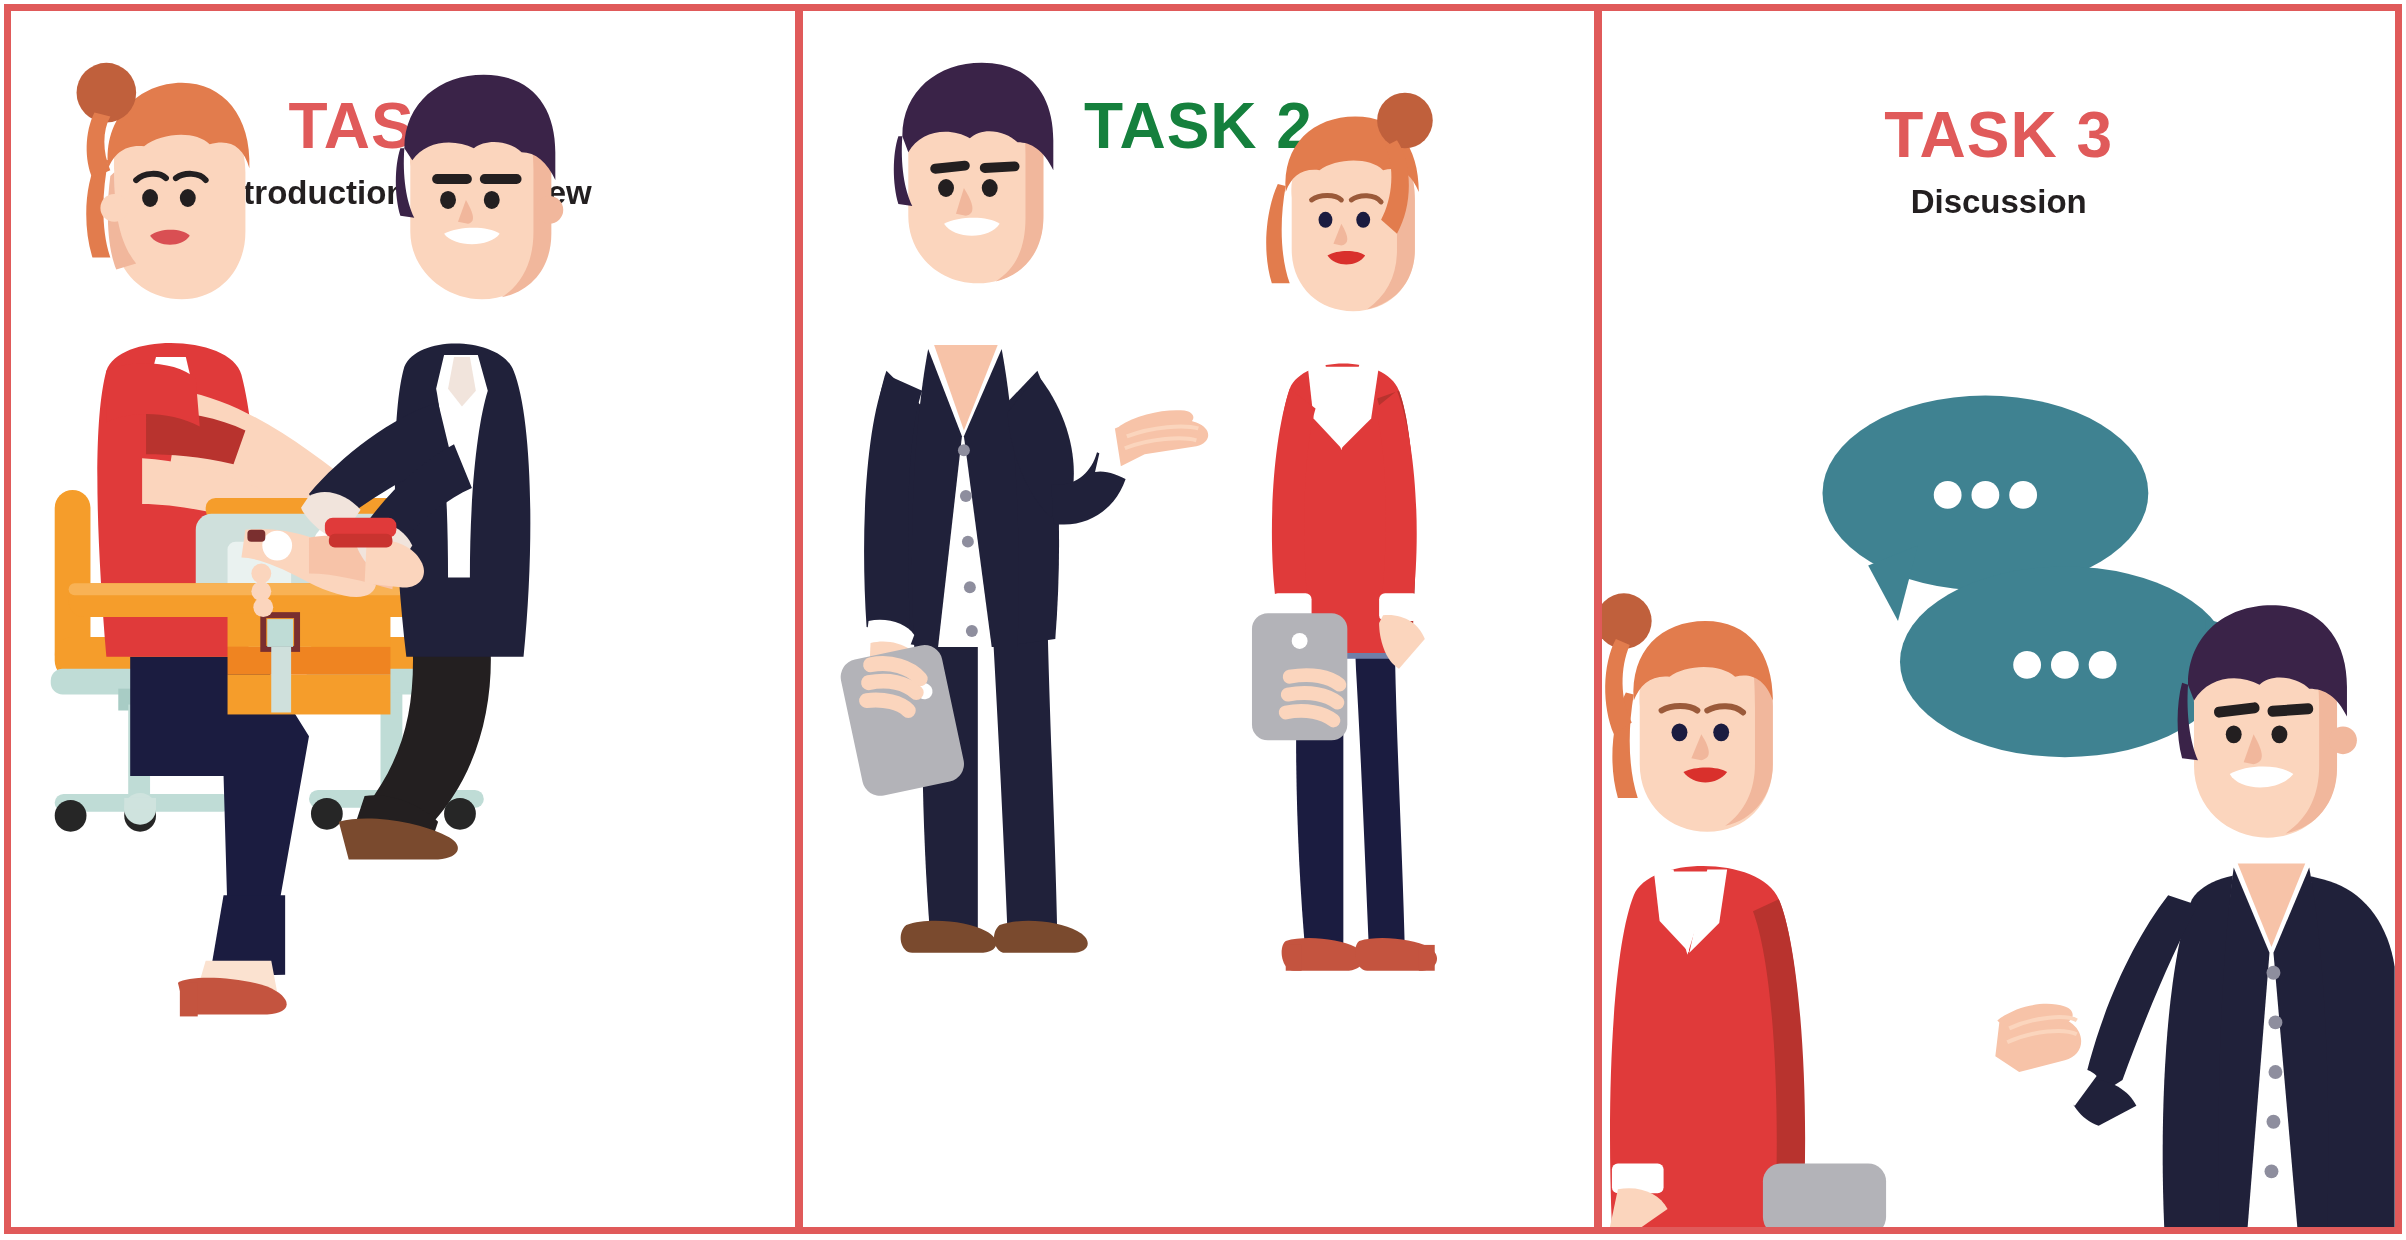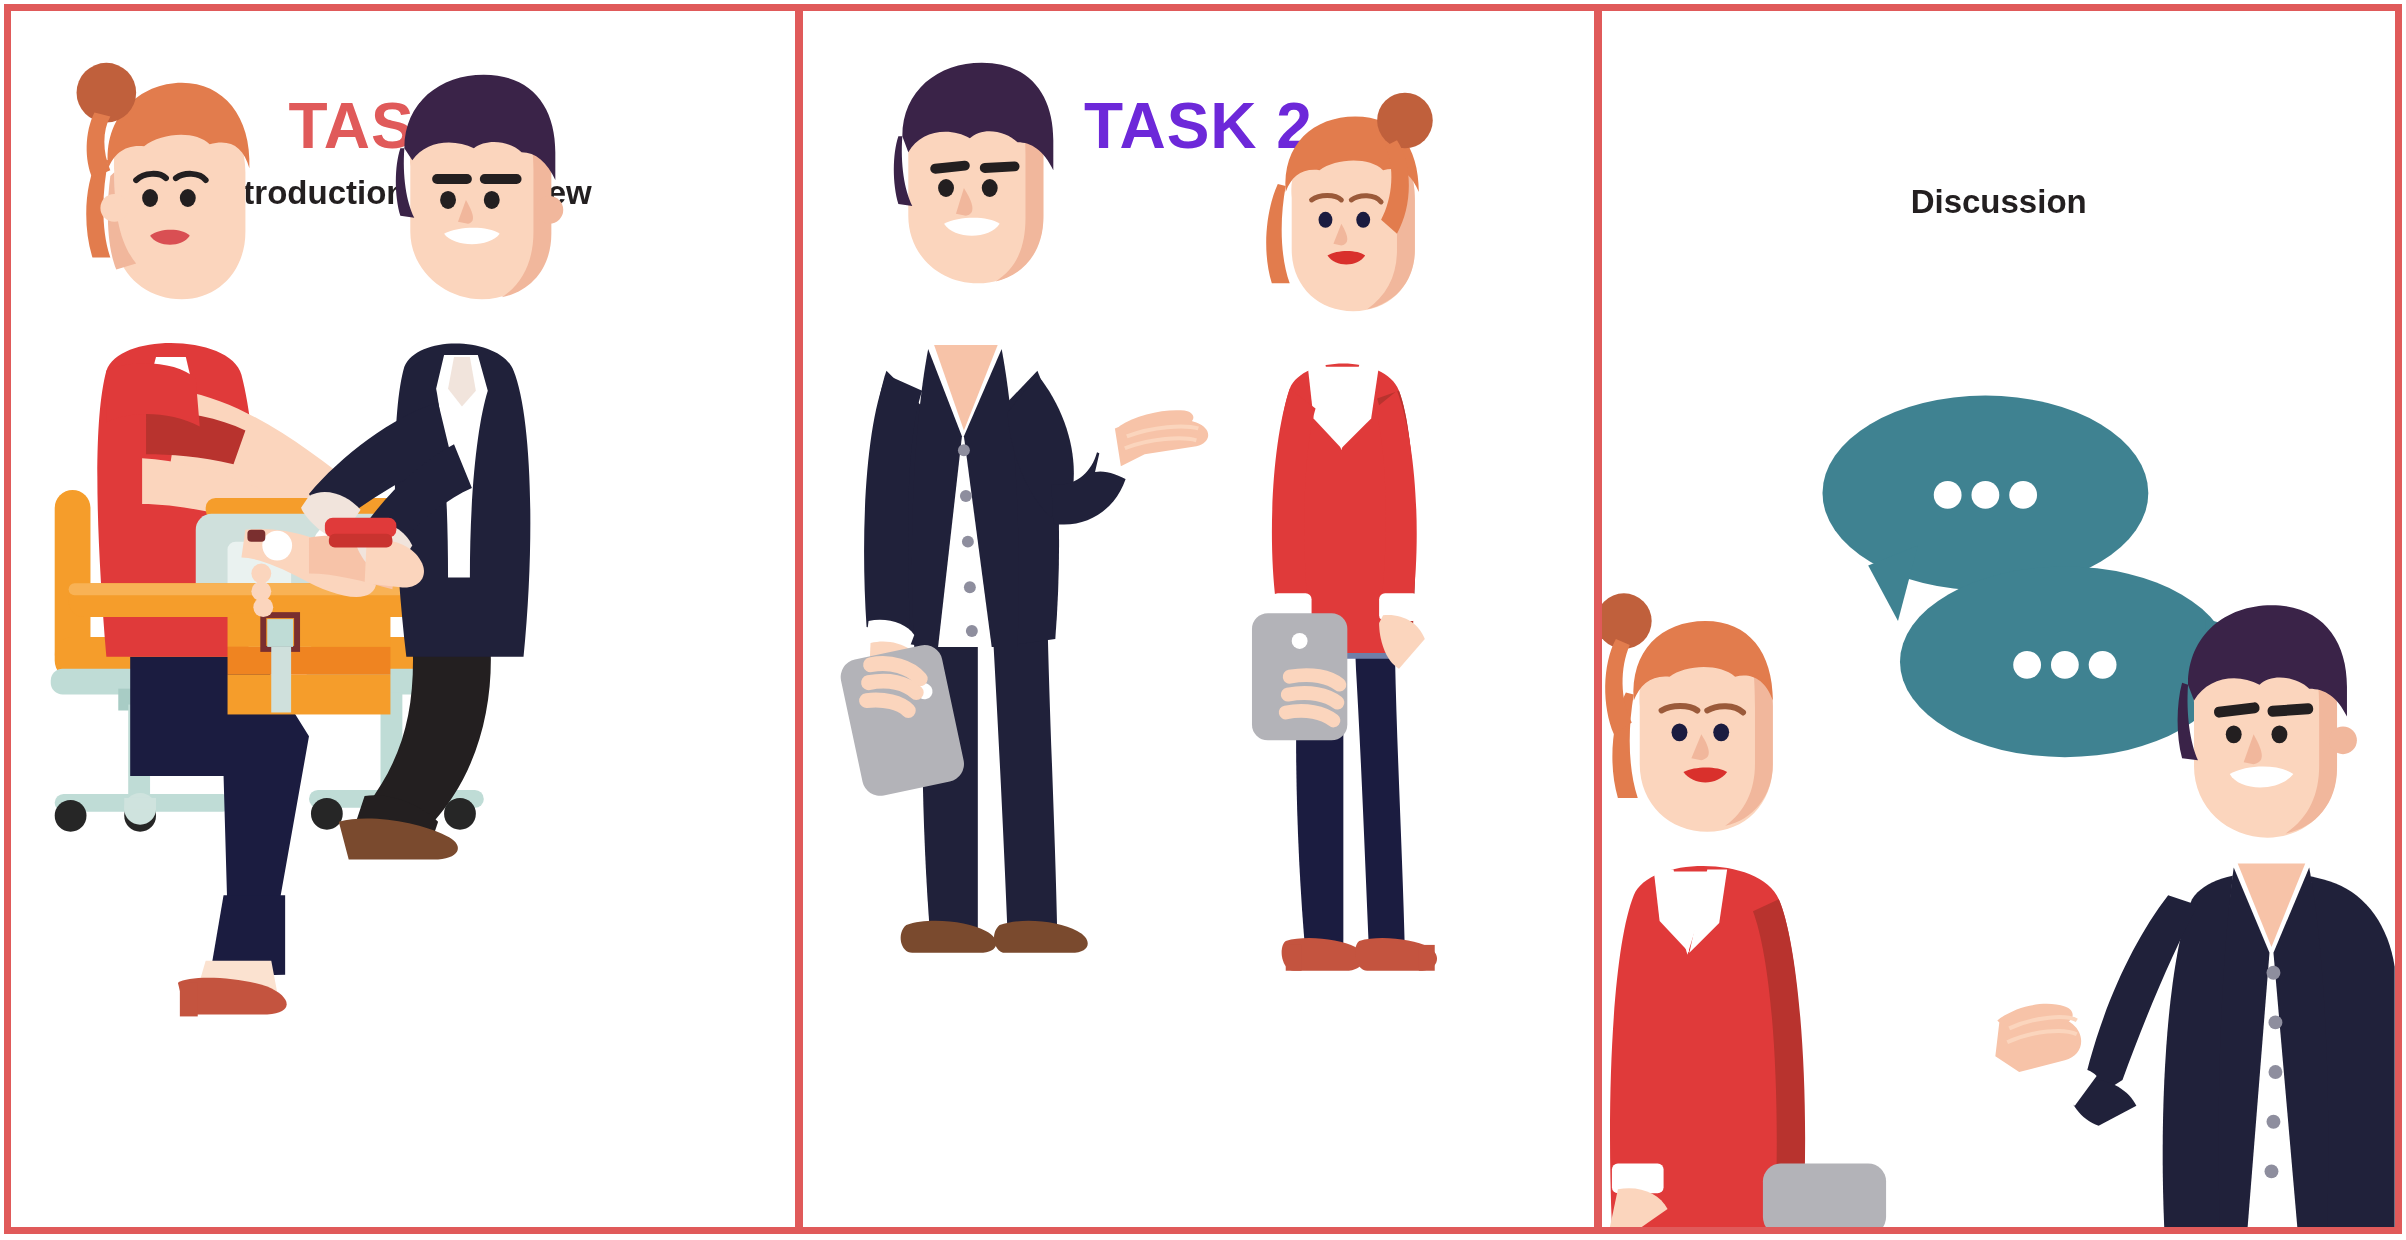--- a/index.html
+++ b/index.html
@@ -218,21 +218,21 @@
             <path d="M436 214 C452 206 480 206 492 214 C482 228 446 228 436 214 Z" fill="#ffffff"></path>
             <path d="M458 180 C466 194 468 202 460 204 L450 202 Z" fill="#f1b79c"></path>
           </g>
         </svg>
       </div>
     </section>
 
     <div class="divider" style="background: rgb(224, 90, 90);"></div>
 
     <section class="panel p2">
-      <div class="title" style="color: #6d28d9;">TASK 2</div>
+      <div class="title" style="color: #15803d;">TASK 2</div>
 
       <div class="art">
         <svg viewBox="0 0 797 1214" preserveAspectRatio="xMidYMax meet" aria-hidden="true">
 
           <g>
 
             <path d="M122 596 C118 700 120 820 128 920 L178 920 C182 820 182 700 180 598 Z" fill="#20213a"></path>
             <path d="M190 596 C196 700 202 820 206 920 L256 920 C254 818 248 698 246 596 Z" fill="#20213a"></path>
             <rect x="176" y="596" width="14" height="324" fill="#ffffff"></rect>
 
@@ -337,20 +337,21 @@
             <path d="M528 236 C538 230 558 230 566 236 C558 248 536 248 528 236 Z" fill="#d9302c"></path>
             <path d="M542 204 C550 218 550 224 542 226 L534 224 Z" fill="#f1b79c"></path>
           </g>
         </svg>
       </div>
     </section>
 
     <div class="divider" style="background: rgb(224, 90, 90);"></div>
 
     <section class="panel p3">
+      <div class="title" style="color: rgb(224, 90, 90);">TASK 3</div>
       <div class="subtitle" style="color: rgb(35, 31, 32);">Discussion</div>
 
       <div class="art">
         <svg viewBox="0 0 798 1214" preserveAspectRatio="xMidYMax meet" aria-hidden="true">
 
           <g>
             <ellipse cx="386" cy="475" rx="164" ry="98" fill="#3f8291"></ellipse>
             <path d="M268 548 L318 528 L298 604 Z" fill="#3f8291"></path>
             <circle cx="348" cy="477" r="14" fill="#ffffff"></circle>
             <circle cx="386" cy="477" r="14" fill="#ffffff"></circle>

